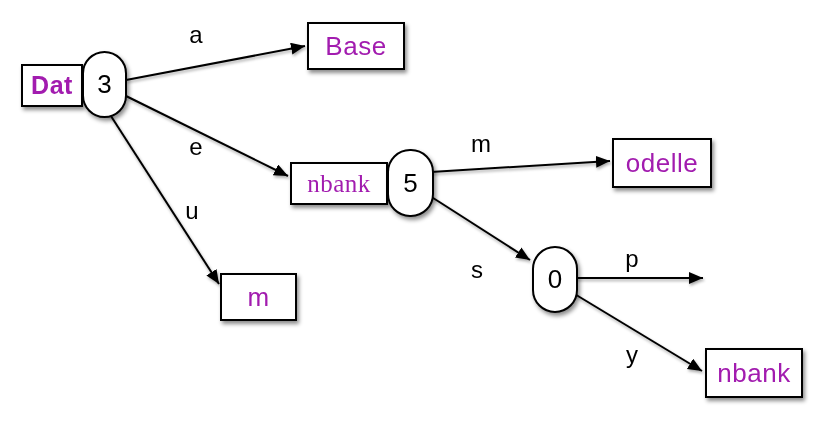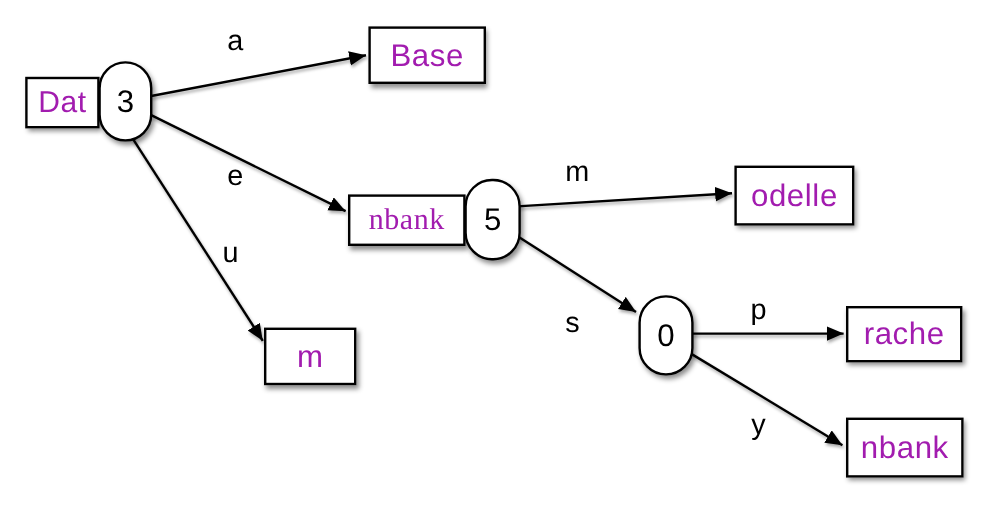--- a/index.html
+++ b/index.html
@@ -67,35 +67,34 @@
     </defs>
     <line x1="126" y1="80" x2="305" y2="46" marker-end="url(#ah)"></line>
     <line x1="126" y1="96" x2="288" y2="176" marker-end="url(#ah)"></line>
     <line x1="109" y1="113" x2="219" y2="284" marker-end="url(#ah)"></line>
     <line x1="431" y1="172" x2="610" y2="161" marker-end="url(#ah)"></line>
     <line x1="430" y1="196" x2="530" y2="260" marker-end="url(#ah)"></line>
     <line x1="576" y1="278" x2="703" y2="278" marker-end="url(#ah)"></line>
     <line x1="573" y1="293" x2="702" y2="371" marker-end="url(#ah)"></line>
   </svg>
 
-  <div class="rbox" style="left:21px; top:64px; width:62px; height:43px; font-size:25px;">Dat</div>
+  <div class="rbox" style="left:21px; top:64px; width:62px; height:43px; font-size:25px;font-weight:bold;">Dat</div>
   <div class="bubble" style="left:82px; top:51px; width:45px; height:67px;">3</div>
 
   <div class="rbox" style="left:307px; top:22px; width:98px; height:48px;">Base</div>
 
   <div class="rbox" style="left:290px; top:162px; width:98px; height:43px; font-size:25px;font-family:Liberation Serif, serif;">nbank</div>
   <div class="bubble" style="left:387px; top:149px; width:47px; height:68px;">5</div>
 
   <div class="rbox" style="left:220px; top:273px; width:77px; height:48px;">m</div>
 
   <div class="rbox" style="left:612px; top:138px; width:100px; height:50px;">odelle</div>
 
   <div class="bubble" style="left:532px; top:246px; width:46px; height:67px;">0</div>
 
-  <div class="rbox" style="left:705px; top:255px; width:97px; height:47px;">rache</div>
 
   <div class="rbox" style="left:705px; top:348px; width:98px; height:50px;">nbank</div>
 
   <div class="elabel" style="left:196px; top:21px;">a</div>
   <div class="elabel" style="left:196px; top:133px;">e</div>
   <div class="elabel" style="left:192px; top:197px;">u</div>
   <div class="elabel" style="left:481px; top:130px;">m</div>
   <div class="elabel" style="left:477px; top:256px;">s</div>
   <div class="elabel" style="left:632px; top:245px;">p</div>
   <div class="elabel" style="left:632px; top:341px;">y</div>

